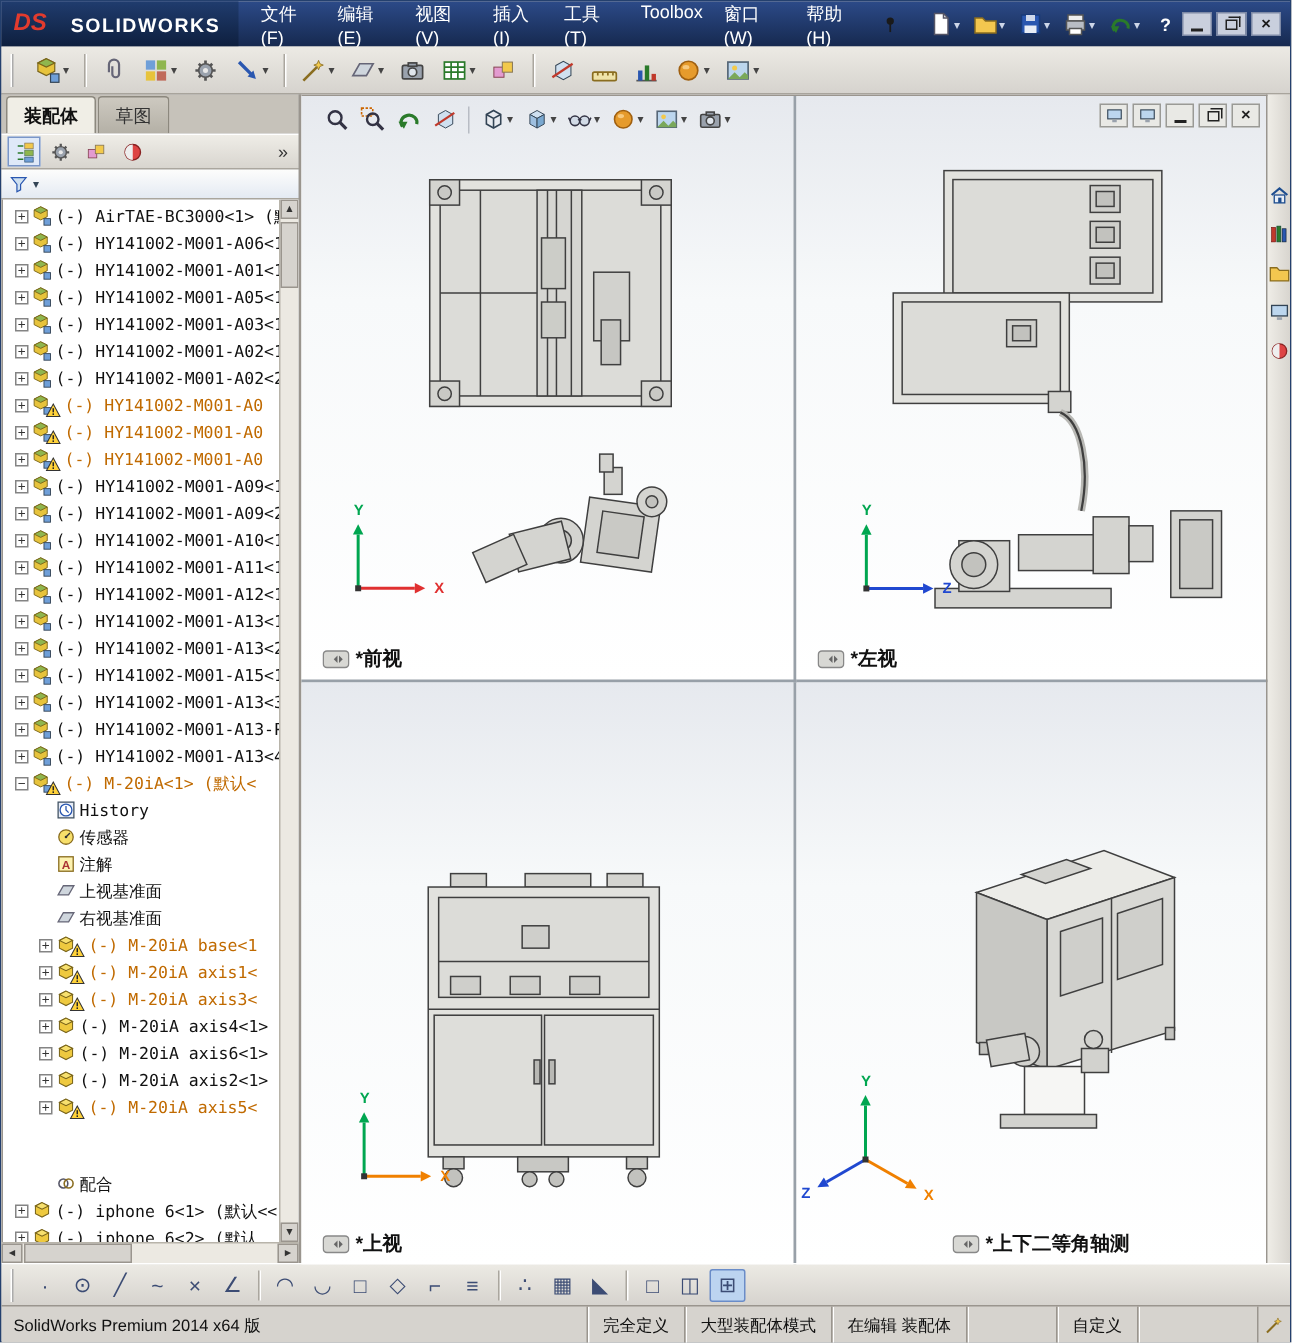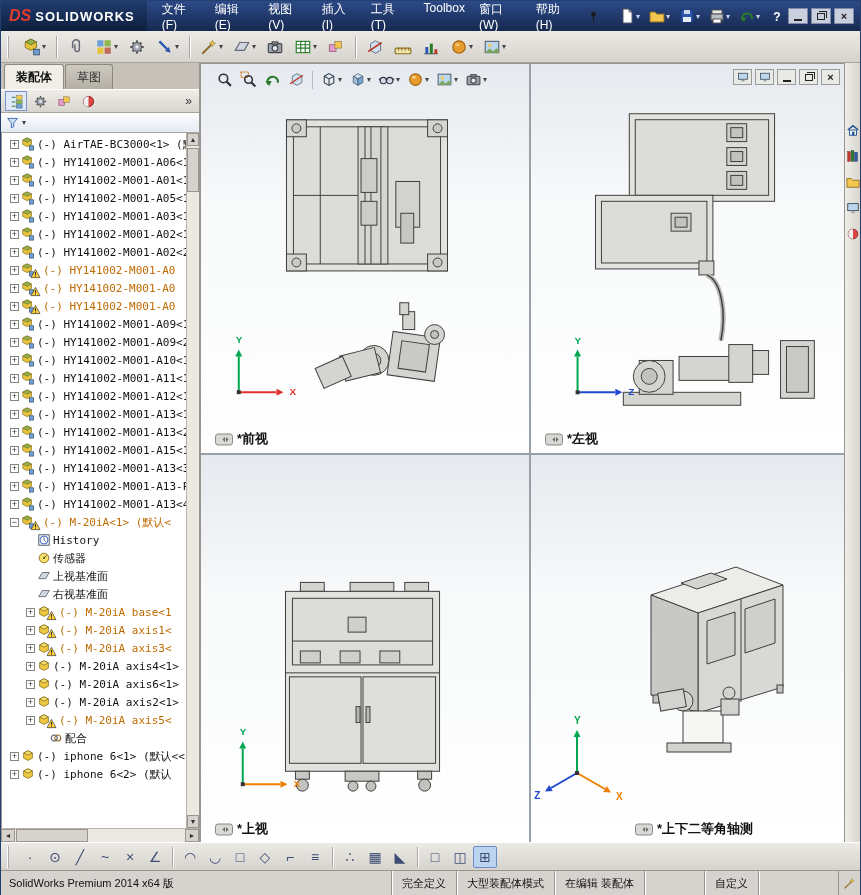--- a/index.html
+++ b/index.html
@@ -3,21 +3,21 @@
 <meta charset="utf-8">
 <style>
 *{box-sizing:border-box;margin:0;padding:0}
 html,body{width:861px;height:895px;overflow:hidden}
 body{font-family:"Liberation Sans","DejaVu Sans",sans-serif;background:#d6d3ce;font-size:12px}
 .defs{position:absolute;width:0;height:0;overflow:hidden}
 .app{position:relative;width:861px;height:895px;border:1px solid #24406e;background:#d6d3ce}
 
 
 .titlebar{position:absolute;top:0;left:0;right:0;height:30px;background:linear-gradient(180deg,#2c4a88,#16294f);display:flex;align-items:center;color:#fff}
-.logo{display:flex;align-items:center;gap:4px;padding:0 12px 0 8px;height:100%;background:linear-gradient(180deg,#203c6e,#0e1f3e)}
+.logo{display:flex;align-items:center;gap:16px;padding:0 12px 0 8px;height:100%;background:linear-gradient(180deg,#203c6e,#0e1f3e)}
 .logo-ds{color:#e23b2e;font-weight:bold;font-style:italic;font-size:16px}
 .logo-text{font-weight:bold;font-size:13px;letter-spacing:1px}
 .menus{display:flex;margin-left:8px}
 .menu{padding:4px 7px;font-size:12px;cursor:default}
 .pinbtn{margin-left:4px;display:flex;align-items:center}
 .pinbtn svg{width:13px;height:13px}
 .tb-quick{display:flex;align-items:center;margin-left:16px;gap:3px}
 .qbtn{display:flex;align-items:center;padding:1px 2px;border:1px solid transparent;border-radius:2px}
 .qbtn svg{width:16px;height:16px}
 .caret{font-size:8px;color:#cdd6e8;margin-left:1px}
@@ -673,29 +673,36 @@
           <div class="trow" style="padding-left: 24px;">
             <span class="expspace"></span>
             <svg class="ticon" viewBox="0 0 16 16">
               <use href="#sym-sensor"></use>
             </svg>
             <span class="tlabel">传感器</span>
           </div>
           <div class="trow" style="padding-left: 24px;">
             <span class="expspace"></span>
             <svg class="ticon" viewBox="0 0 16 16">
-              <use href="#sym-plane"></use>
-            </svg>
-            <span class="tlabel">上视基准面</span>
+              <use href="#sym-ann"></use>
+            </svg>
+            <span class="tlabel">注解</span>
           </div>
           <div class="trow" style="padding-left: 24px;">
             <span class="expspace"></span>
             <svg class="ticon" viewBox="0 0 16 16">
               <use href="#sym-plane"></use>
             </svg>
+            <span class="tlabel">上视基准面</span>
+          </div>
+          <div class="trow" style="padding-left: 24px;">
+            <span class="expspace"></span>
+            <svg class="ticon" viewBox="0 0 16 16">
+              <use href="#sym-plane"></use>
+            </svg>
             <span class="tlabel">右视基准面</span>
           </div>
           <div class="trow warn" style="padding-left: 24px;">
             <span class="expbox">+</span>
             <svg class="ticon" viewBox="0 0 16 16">
               <use href="#sym-part"></use>
             </svg>
             <svg class="ticon warnov" viewBox="0 0 16 16">
               <use href="#sym-warn"></use>
             </svg>
@@ -745,21 +752,21 @@
           <div class="trow warn" style="padding-left: 24px;">
             <span class="expbox">+</span>
             <svg class="ticon" viewBox="0 0 16 16">
               <use href="#sym-part"></use>
             </svg>
             <svg class="ticon warnov" viewBox="0 0 16 16">
               <use href="#sym-warn"></use>
             </svg>
             <span class="tlabel">(-) M-20iA axis5&lt;</span>
           </div>
-          <div class="trow" style="padding-left: 36px;">
+          <div class="trow" style="padding-left: 24px; margin-top: 33px;">
             <span class="expspace"></span>
             <svg class="ticon" viewBox="0 0 16 16">
               <use href="#sym-mate"></use>
             </svg>
             <span class="tlabel">配合</span>
           </div>
           <div class="trow" style="padding-left: 8px;">
             <span class="expbox">+</span>
             <svg class="ticon" viewBox="0 0 16 16">
               <use href="#sym-part"></use>

